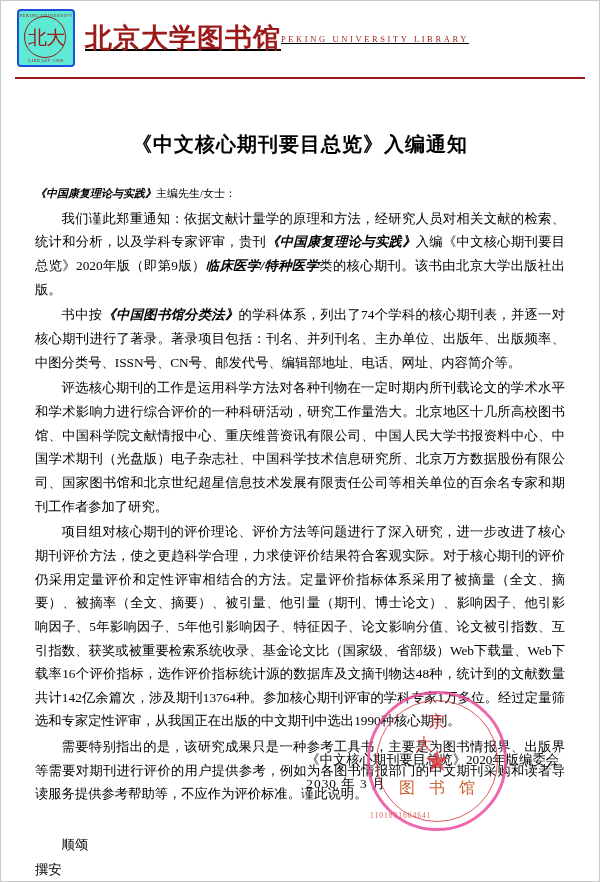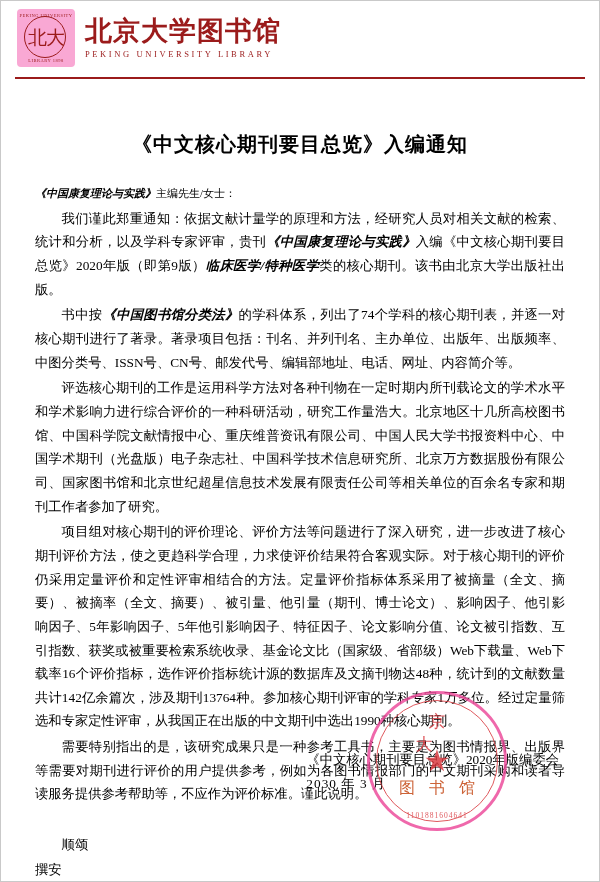--- a/index.html
+++ b/index.html
@@ -32,25 +32,25 @@
     box-sizing: border-box;
   }
   .header-inner {
     display: flex;
     align-items: center;
     gap: 10px;
   }
   .seal-logo {
     width: 54px;
     height: 54px;
-    border: 2px solid #f9a8d4;
+    border: 2px solid #1d4ed8;
     border-radius: 4px;
     position: relative;
     flex: 0 0 auto;
-    background: #f9a8d4;
+    background: #5eead4;
   }
   .seal-logo .ring {
     position: absolute;
     left: 5px; top: 5px;
     width: 40px; height: 40px;
     border: 1px solid #9b1b1b;
     border-radius: 50%;
   }
   .seal-logo .glyph {
     position: absolute;
@@ -80,37 +80,37 @@
     bottom: 2px;
     left: 0;
     width: 100%;
     text-align: center;
     font-size: 4.5px;
     color: #9b1b1b;
     letter-spacing: 0.5px;
   }
   .wordmark {
     display: flex;
-    flex-direction: column;
     justify-content: center;
+    text-decoration: underline;
   }
   .wordmark .cn {
     font-size: 27px;
     color: #9b1b1b;
     font-family: "Liberation Serif", serif;
     font-weight: bold;
     letter-spacing: 1px;
     line-height: 1.05;
   }
   .wordmark .en {
     font-size: 8.5px;
     color: #9b1b1b;
     letter-spacing: 2.6px;
     font-family: "Liberation Serif", serif;
-    margin-top: 3px;
+    margin-top: 10px;
   }
   .rule {
     height: 2px;
     background: #9b1b1b;
     margin: 4px 14px 0 14px;
   }
   
   .doc-title {
     text-align: center;
     font-size: 20px;
@@ -210,21 +210,21 @@
     font-size: 16px;
     letter-spacing: 5px;
     text-indent: 5px;
     color: #c2410c;
   }
   .stamp .code-text {
     position: absolute;
     bottom: 8px;
     left: 0;
     width: 100%;
-    text-align: center;
+    text-align: left;
     font-size: 7.5px;
     letter-spacing: 1px;
     color: #d8343a;
   }
 </style>
 </head>
 <body>
 
 <div class="page">
 

